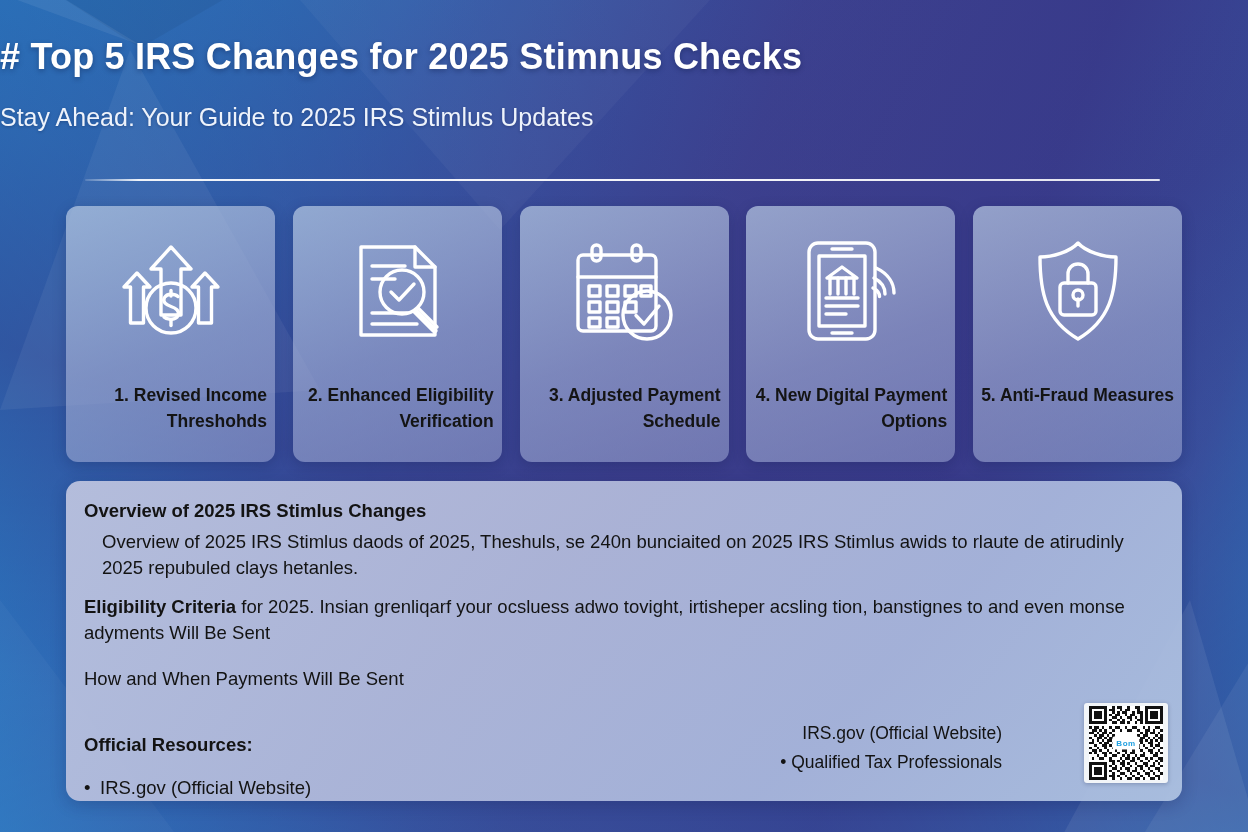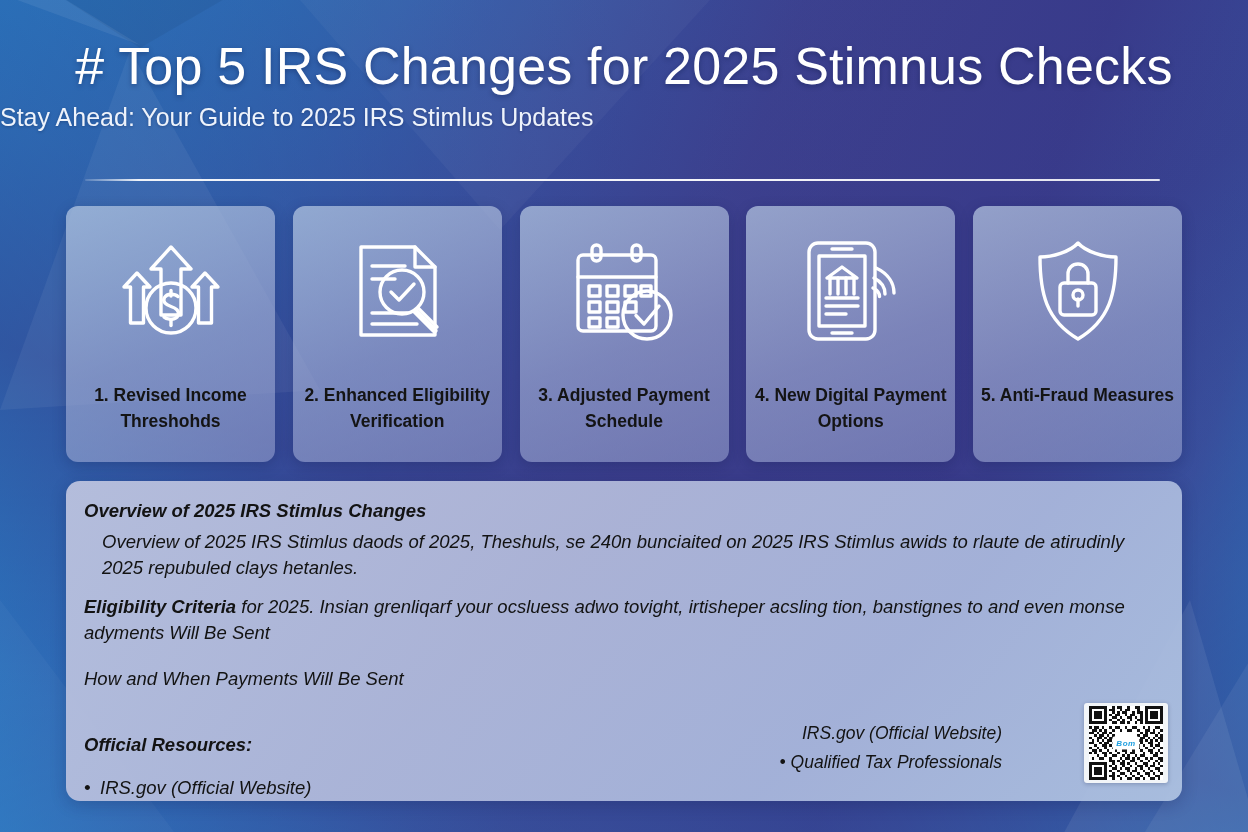--- a/index.html
+++ b/index.html
@@ -26,22 +26,22 @@
     background:linear-gradient(110deg, rgba(36,129,200,.95) 0%, rgba(45,95,172,.55) 26%, rgba(60,62,140,.85) 52%, rgba(56,58,138,.95) 72%, rgba(50,82,160,.5) 88%, rgba(37,130,201,.9) 100%);
   }
   .bg-ov2{
     position:absolute;inset:0;
     background:linear-gradient(200deg, rgba(40,120,195,0) 0%, rgba(58,60,138,.35) 45%, rgba(55,58,136,.55) 62%, rgba(40,128,200,.25) 88%, rgba(38,130,202,.55) 100%);
   }
   .poly{position:absolute;pointer-events:none;}
   .poly svg{display:block;}
 
   .title{
-    position:absolute;left:0;right:0;top:36px;text-align:center;
-    color:#ffffff;font-size:52px;font-weight:normal;letter-spacing:.2px;
+    position:absolute;left:0;right:0;top:36px;text-align:left;
+    color:#ffffff;font-size:36px;font-weight:bold;letter-spacing:.2px;
     text-shadow:0 2px 5px rgba(10,20,60,.35);
   }
   .subtitle{
     position:absolute;left:0;right:0;top:103px;text-align:left;
     color:#eef3fb;font-size:25px;font-weight:normal;
     text-shadow:0 1px 3px rgba(10,20,60,.3);
   }
   .divider{
     position:absolute;left:85px;top:179px;width:1075px;height:2px;
     background:linear-gradient(90deg, rgba(255,255,255,.15) 0%, rgba(255,255,255,.92) 5%, rgba(255,255,255,.95) 60%, rgba(255,255,255,.85) 100%);
@@ -58,31 +58,31 @@
     box-shadow:0 4px 14px rgba(15,25,70,.22);
     display:flex;flex-direction:column;align-items:center;
     position:relative;
   }
   .card .icon{
     margin-top:26px;height:118px;display:flex;align-items:center;justify-content:center;
   }
   .card .icon svg{display:block;}
   .card .label{
     position:absolute;left:8px;right:8px;top:176px;
-    text-align:center;color:#141414;font-size:17.5px;font-weight:bold;line-height:26px;
+    text-align:right;color:#141414;font-size:17.5px;font-weight:bold;line-height:26px;
   }
 
   .panel{
     position:absolute;left:66px;top:481px;width:1116px;height:320px;
     border-radius:14px;
     background:linear-gradient(135deg, rgba(191,197,224,.92) 0%, rgba(180,188,220,.92) 40%, rgba(172,186,222,.92) 70%, rgba(176,196,226,.92) 100%);
     box-shadow:0 4px 16px rgba(15,25,70,.22);
     color:#131313;
   }
-  .panel-inner{position:relative;width:100%;height:100%;font-style:italic;}
+  .panel-inner{position:relative;width:100%;height:100%;}
   .p-h{position:absolute;left:18px;font-size:18.5px;font-weight:bold;}
   .p-t{position:absolute;left:18px;font-size:18.5px;font-weight:normal;line-height:26px;}
   .ov-head{top:19px;}
   .ov-body{top:48px;right:18px;margin-left:18px;}
   .el-body{top:113px;right:18px;}
   .el-body b{font-weight:bold;}
   .how{top:185px;}
   .res-head{top:253px;}
   .res-list{position:absolute;left:18px;top:282px;font-size:18.5px;line-height:26px;margin-top:12px;}
   .res-list .bullet{display:inline-block;width:16px;}

